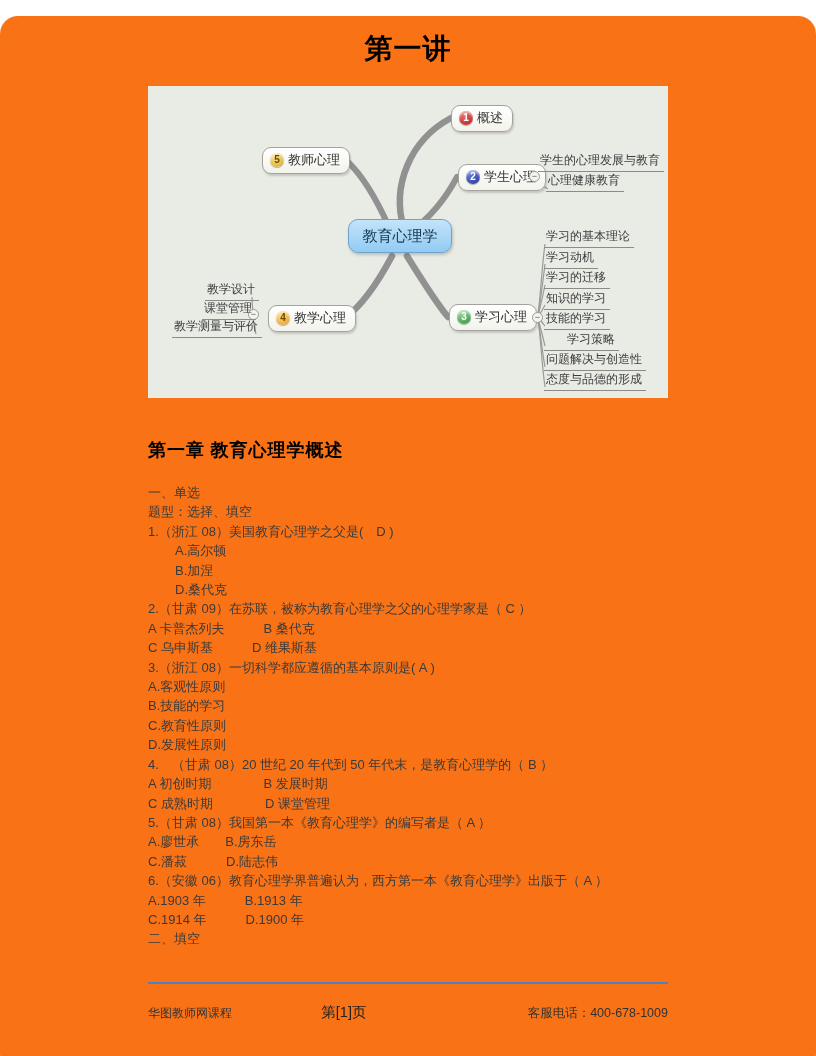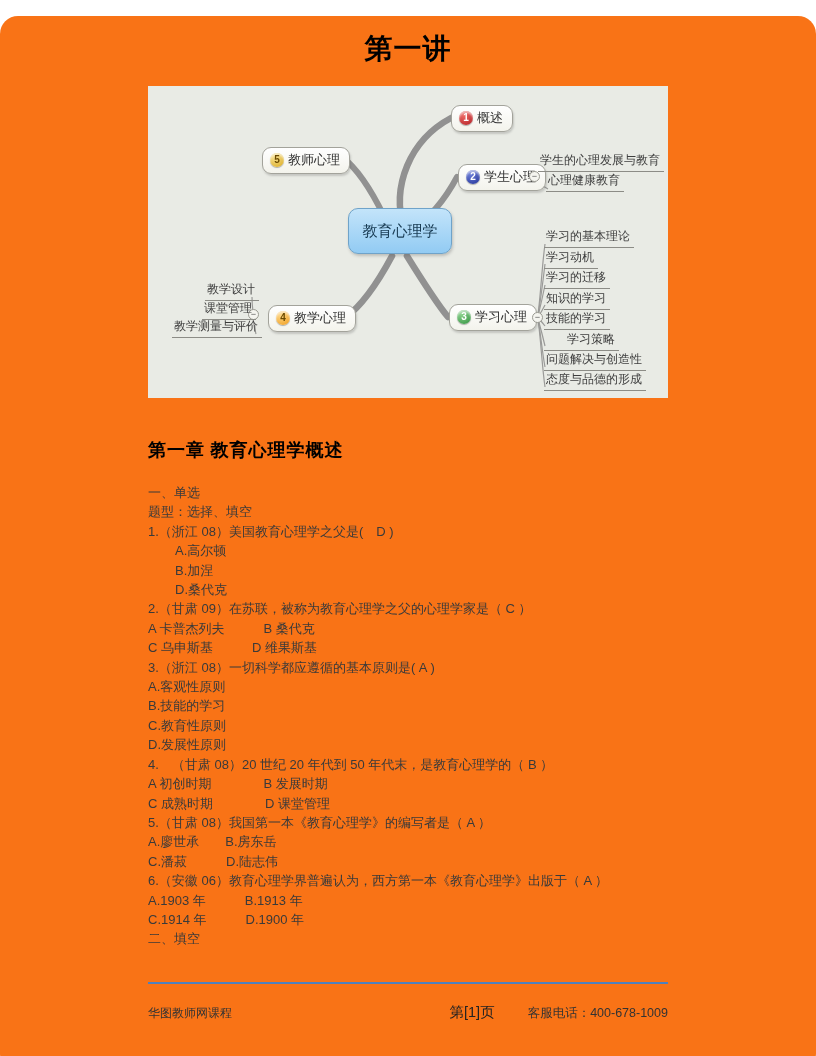--- a/index.html
+++ b/index.html
@@ -32,22 +32,22 @@
     position: absolute;
     display: flex; align-items: center; gap: 4px;
     padding: 3px 9px 4px 7px;
     background: linear-gradient(#ffffff, #f3f3ec);
     border: 1px solid #a3a39b;
     border-radius: 9px;
     box-shadow: 1px 2px 2px rgba(90,90,90,.25);
     font-size: 13px; color: #333; white-space: nowrap;
   }
   .mm-center {
-    position: absolute; left: 200px; top: 122px;
-    width: 104px; height: 46px;
+    position: absolute; left: 200px; top: 133px;
+    width: 104px; height: 34px;
     display: flex; align-items: center; justify-content: center;
     background: linear-gradient(#c3e4fa, #92cbf3);
     border: 1px solid #6fa3c9;
     border-radius: 10px;
     box-shadow: 1px 2px 3px rgba(90,90,90,.3);
     font-size: 15px; color: #173a52; font-weight: 500;
     white-space: nowrap;
     font-family: Liberation Serif, serif;
   }
   .badge {
@@ -91,21 +91,21 @@
   }
   .line.indent { padding-left: 27px; }
   
   .footer {
     position: absolute; left: 148px; top: 966px; width: 520px;
     border-top: 2px solid #4f81bd;
     padding-top: 19px;
     display: flex; align-items: baseline;
   }
   .footer-left  { flex: 1; font-size: 12px; color: #333; text-align: left; }
-  .footer-center{ flex: 1; font-size: 14.5px; color: #222; text-align: right; }
+  .footer-center{ flex: 1; font-size: 14.5px; color: #222; text-align: left; }
   .footer-right { flex: 1; font-size: 12.5px; color: #333; text-align: right; }
 </style>
 </head>
 <body>
 
 <div class="page">
 
   <div class="doc-title">第一讲</div>
 
   <div class="mindmap">

